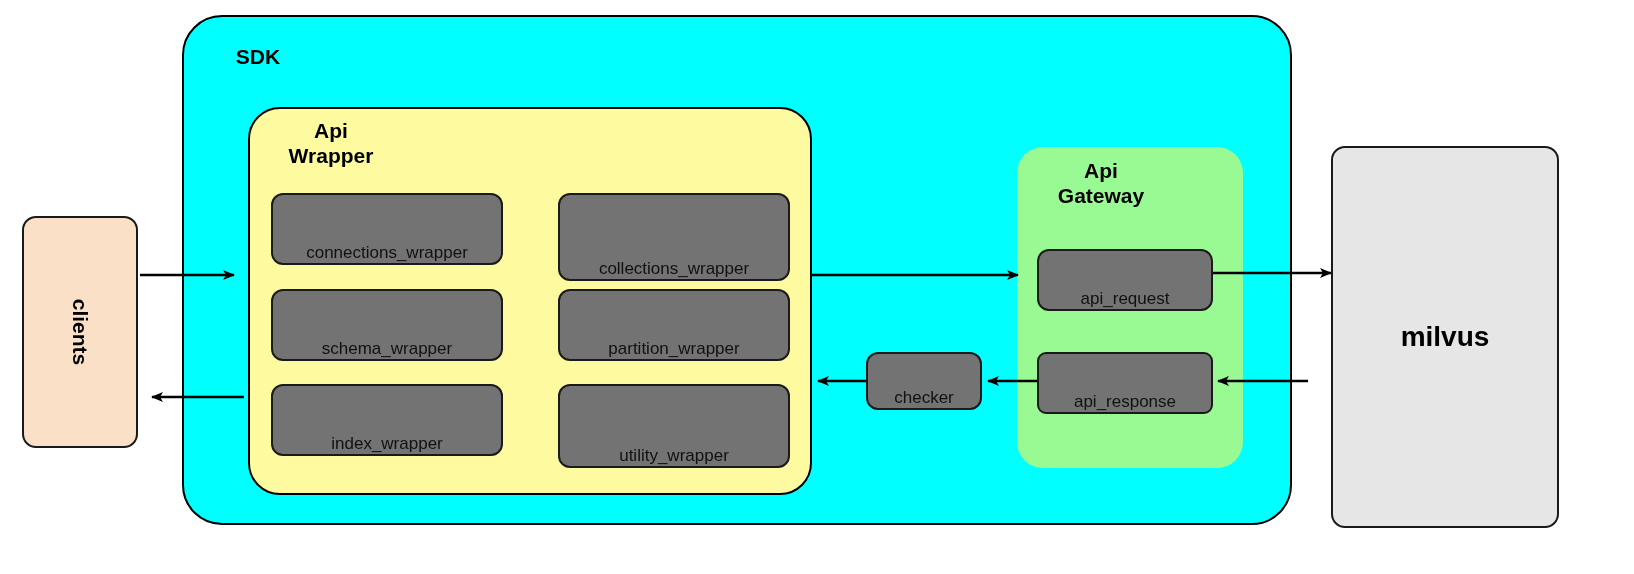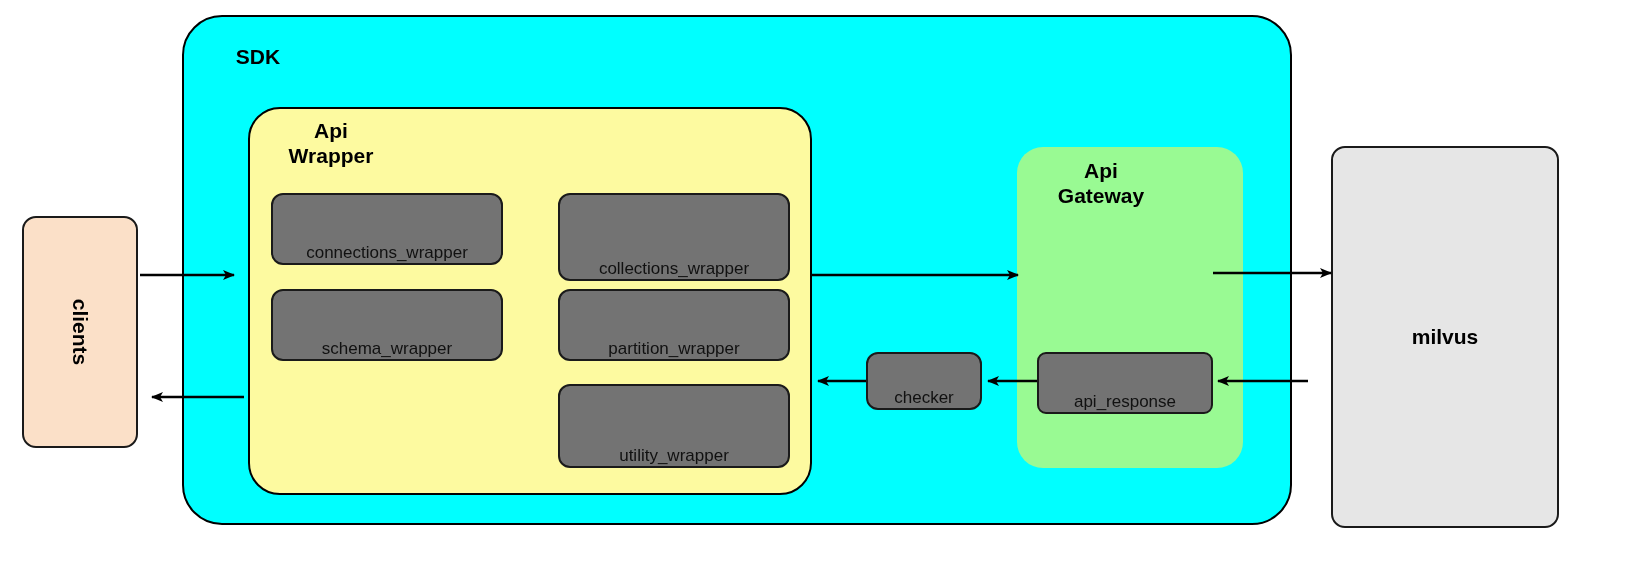--- a/index.html
+++ b/index.html
@@ -124,21 +124,21 @@
   }
   #box-milvus {
     left: 1325px;
     top: 146px;
     width: 228px;
     height: 382px;
     background: #e6e6e6;
     border: 2px solid #1a1a1a;
     border-radius: 14px;
     font-weight: bold;
-    font-size: 21px;
+    font-size: 28px;
     color: #000000;
   }
 
   
   #connectors {
     position: absolute;
     left: 0;
     top: 0;
     width: 1634px;
     height: 574px;
@@ -173,25 +173,31 @@
   </div>
 
   <div class="box leaf" id="box-schema-wrapper">
     <span>schema_wrapper</span>
   </div>
 
   <div class="box leaf" id="box-partition-wrapper">
     <span>partition_wrapper</span>
   </div>
 
+  <div class="box leaf" id="box-index-wrapper">
+    <span>index_wrapper</span>
+  </div>
 
   <div class="box leaf" id="box-utility-wrapper">
     <span>utility_wrapper</span>
   </div>
 
+  <div class="box leaf" id="box-api-request">
+    <span>api_request</span>
+  </div>
 
   <div class="box leaf" id="box-api-response">
     <span>api_response</span>
   </div>
 
   <div class="box leaf" id="box-checker">
     <span>checker</span>
   </div>
 
   <div class="box" id="box-clients">

